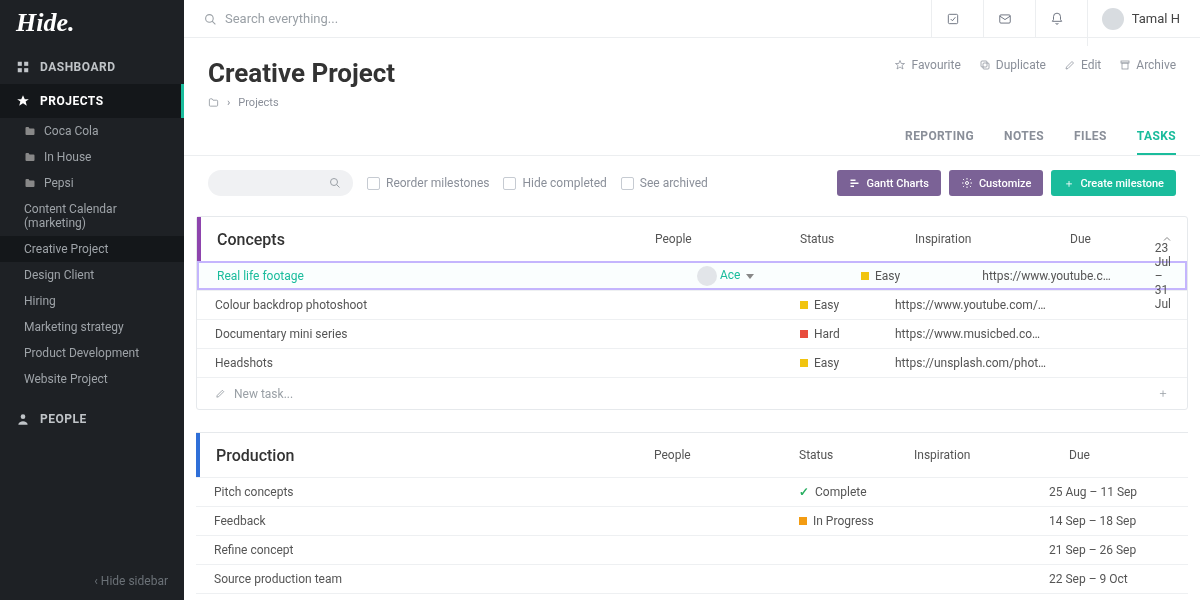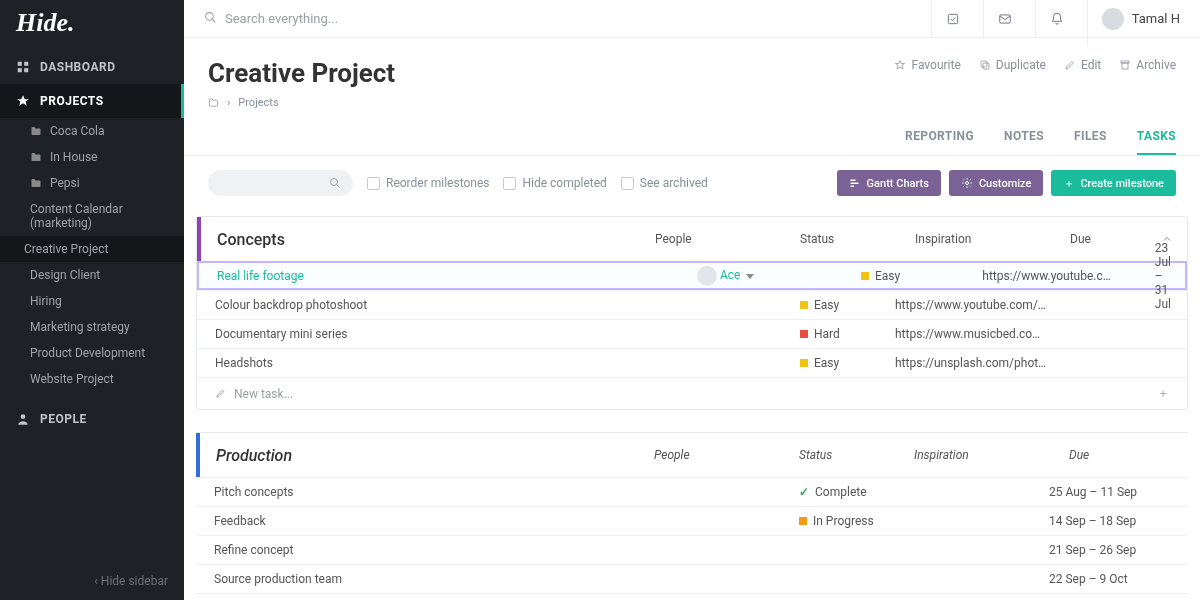--- a/index.html
+++ b/index.html
@@ -2,28 +2,28 @@
 <html><head>
 <meta charset="utf-8">
 <style>
 * { margin:0; padding:0; box-sizing:border-box; font-family:-apple-system,BlinkMacSystemFont,"Segoe UI",Roboto,sans-serif; }
 body { width:1200px; height:600px; overflow:hidden; background:#fff; display:flex; }
 .sidebar { width:184px; background:#1e2125; color:#9ea3a8; display:flex; flex-direction:column; flex-shrink:0; }
 .logo { color:#fff; font-size:26px; font-style:italic; font-weight:700; padding:8px 16px 12px; font-family:cursive; }
 .nav-section { padding:10px 16px; display:flex; align-items:center; gap:10px; font-size:12px; font-weight:700; color:#c0c4c8; letter-spacing:.5px; cursor:pointer; }
 .nav-section.active { background:#14171a; color:#fff; border-right:3px solid #1abc9c; }
 .nav-section svg { width:14px; height:14px; fill:currentColor; }
-.nav-item { padding:6px 30px; font-size:12px; color:#9ea3a8; display:flex; align-items:center; gap:8px; cursor:pointer; }
+.nav-item { padding:6px 24px; font-size:12px; color:#9ea3a8; display:flex; align-items:center; gap:8px; cursor:pointer; }
 .nav-item.folder svg { width:12px; height:12px; fill:#888; }
 .nav-item.sel { background:#14171a; color:#fff; padding-left:24px; }
 .nav-item.sub { color:#9ea3a8; }
 .hide-sb { margin-top:auto; padding:12px 16px; font-size:12px; color:#6b7177; text-align:right; cursor:pointer; }
 .main { flex:1; display:flex; flex-direction:column; min-width:0; }
 .topbar { height:38px; border-bottom:1px solid #eceef0; display:flex; align-items:center; padding:0 20px; gap:8px; }
-.search { flex:1; display:flex; align-items:flex-start; gap:8px; color:#9aa0a6; font-size:13px; }
+.search { flex:1; display:flex; align-items:flex-end; gap:8px; color:#9aa0a6; font-size:13px; }
 .tb-icon { width:44px; height:38px; display:flex; align-items:center; justify-content:center; border-left:1px solid #eceef0; cursor:pointer; }
 .tb-icon svg { width:14px; height:14px; stroke:#5f6673; fill:none; stroke-width:1.5; }
 .user { display:flex; align-items:center; gap:8px; padding-left:14px; border-left:1px solid #eceef0; height:54px; font-size:13px; color:#444;}
 .avatar { width:22px; height:22px; border-radius:50%; background:#d8dce0; }
 .content { flex:1; padding:20px 0 0 0; overflow:hidden; }
 .page-head { display:flex; align-items:flex-start; padding:0 24px; }
 .page-title { font-size:26px; font-weight:700; color:#333; }
 .page-actions { margin-left:auto; display:flex; gap:18px; font-size:12px; color:#8a8f99; }
 .pa { display:flex; align-items:center; gap:5px; cursor:pointer; }
 .pa svg { width:12px; height:12px; stroke:#8a8f99; fill:none; stroke-width:1.5; }
@@ -33,21 +33,21 @@
 .tab.active { color:#1abc9c; border-bottom:2px solid #1abc9c; }
 .toolbar { display:flex; align-items:center; padding:14px 24px; gap:14px; }
 .pill-search { width:145px; height:26px; background:#f0f1f3; border-radius:20px; display:flex; align-items:center; justify-content:flex-end; padding:0 12px; }
 .chk { display:flex; align-items:center; gap:6px; font-size:12px; color:#8a8f99; }
 .chk .box { width:13px; height:13px; border:1px solid #c6cbd2; border-radius:2px; }
 .btn { height:26px; padding:0 12px; border-radius:3px; font-size:11px; font-weight:500; display:flex; align-items:center; gap:6px; cursor:pointer; color:#fff; }
 .btn.purple { background:#7b6296; }
 .btn.green { background:#1abc9c; }
 .milestone { margin:6px 12px 0 12px; border:1px solid #e6e9ec; border-radius:3px; }
 .ms-head { display:flex; align-items:center; padding:0 14px; height:44px; border-left:4px solid #8e44ad; font-size:12px; color:#555; }
-.ms-head.blue { border-left-color:#2f6fd8;font-style:italic; }
+.ms-head.blue { border-left-color:#2f6fd8; }
 .ms-title { font-size:16px; font-weight:500; color:#333; flex:0 0 440px; padding-left:2px; }
 .col { font-size:12px; color:#555; }
 .col.people { width:145px; }
 .col.status { width:115px; }
 .col.insp { width:155px; }
 .col.due { flex:1; }
 .chev { margin-left:auto; }
 .row { display:flex; align-items:center; height:29px; padding:0 14px 0 18px; border-top:1px solid #eef0f2; font-size:12px; color:#555; }
 .row .name { flex:0 0 440px; }
 .row.hl { border:2px solid #c4b5fd; background:#fafefe;gap:40px; }

